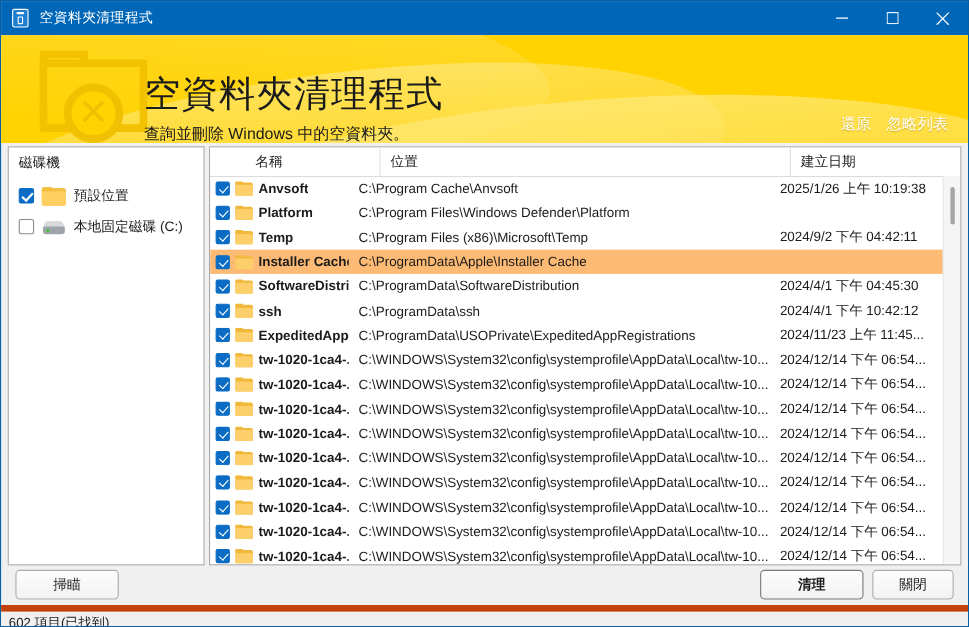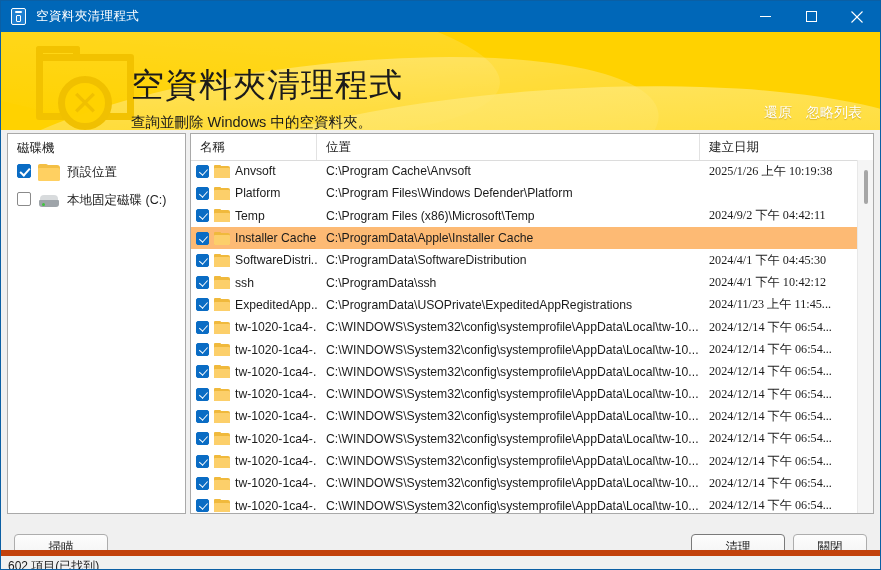--- a/index.html
+++ b/index.html
@@ -116,21 +116,21 @@
 
   .sidebar{
     position:absolute;left:6px;top:3px;width:179px;height:381px;
     background:#ffffff;border:1px solid #a9a9a9;box-sizing:border-box;
     overflow:hidden;
   }
   .sb-head{
     font-size:12.5px;color:#1b1b1b;padding:6px 0 0 9px;user-select:none;
   }
   .sb-item{
-    display:flex;height:28px;padding-left:9px;gap:7px;
+    display:flex;align-items:center;height:28px;padding-left:9px;gap:7px;
   }
   .sb-item.first{margin-top:7px;}
   .cb{
     width:14px;height:14px;box-sizing:border-box;flex:0 0 auto;
     border:1px solid #8a8a8a;background:#ffffff;border-radius:2px;
     position:relative;
   }
   .cb.on{background:#0a6cc4;border-color:#0a6cc4;}
   .cb.on:after{
     content:"";position:absolute;left:4px;top:1px;width:4px;height:8px;
@@ -176,51 +176,51 @@
   }
   .lv-head{
     display:flex;height:26px;background:#ffffff;border-bottom:1px solid #dcdcdc;
     position:relative;
   }
   .lv-th{
     font-size:12.5px;color:#222;display:flex;align-items:center;
     padding-left:9px;box-sizing:border-box;user-select:none;
     border-right:1px solid #e2e2e2;height:26px;
   }
-  .c-name{width:126px;}
+  .c-name{width:126px;margin-left:32px;}
   .c-loc{width:383px;}
   .c-date{width:158px;border-right:none;}
 
   .lv-body{position:absolute;left:0;top:26px;width:667px;height:353px;overflow:hidden;}
   .row{
     display:flex;height:22.3px;align-items:center;box-sizing:border-box;
   }
   .row.sel{background:#fdba74;}
   .cell{
     font-size:12.2px;color:#1b1b1b;white-space:nowrap;overflow:hidden;
     box-sizing:border-box;user-select:none;
   }
   .cell.name{
     width:126px;display:flex;align-items:center;gap:5px;padding-left:5px;
   }
   .cell.loc{width:383px;padding-left:9px;}
-  .cell.date{width:158px;padding-left:9px;position:relative;font-family:Liberation Serif, serif;}
+  .cell.date{width:158px;padding-left:9px;position:relative;}
   .cb-sm{
     width:13px;height:13px;box-sizing:border-box;flex:0 0 auto;
     background:#0a6cc4;border:1px solid #0a6cc4;border-radius:2px;position:relative;
   }
   .cb-sm:after{
     content:"";position:absolute;left:3.5px;top:1px;width:3.5px;height:7px;
     border:solid #ffffff;border-width:0 1.8px 1.8px 0;transform:rotate(42deg);
   }
   .fi{width:16px;height:13px;position:relative;flex:0 0 auto;}
   .fi .b{position:absolute;left:0;top:1px;width:16px;height:12px;background:#f0b93c;border-radius:1px 2px 1px 1px;}
   .fi .t{position:absolute;left:0;top:0;width:7px;height:3px;background:#f0b93c;border-radius:1px 1px 0 0;}
   .fi .f{position:absolute;left:0;top:3.5px;width:16px;height:9.5px;background:#fccf6a;border-radius:1px;}
-  .nm{overflow:hidden;text-overflow:clip;white-space:nowrap;}
+  .nm{overflow:hidden;text-overflow:clip;white-space:nowrap;font-weight:bold;}
 
   .tooltipbox{
     position:absolute;left:4px;top:-2px;
     background:#fbfbfb;border:1px solid #b6b6b6;
     padding:2px 7px 2px 6px;font-size:12.2px;color:#3a3a3a;
     box-shadow:2px 2px 3px rgba(0,0,0,.17);white-space:nowrap;border-radius:1px;
   }
 
   .lv-scroll{
     position:absolute;right:0;top:26px;width:16px;height:353px;
@@ -232,24 +232,24 @@
   }
 
   
   .btnbar{position:absolute;left:0;top:511px;width:879px;height:38px;}
   .btn{
     position:absolute;height:27px;
     background:linear-gradient(180deg,#fdfdfd,#f2f2f2);
     border:1px solid #adadad;border-radius:4px;
     font-size:12.5px;color:#1b1b1b;
     display:flex;align-items:center;justify-content:center;
-    box-sizing:border-box;user-select:none;margin-top:16px;
+    box-sizing:border-box;user-select:none;
   }
   .btn.scan{left:13px;top:6px;width:94px;}
-  .btn.clean{left:690px;top:6px;width:94px;font-weight:normal;border-color:#7a7a7a;}
+  .btn.clean{left:690px;top:6px;width:94px;font-weight:bold;border-color:#7a7a7a;}
   .btn.close{left:792px;top:6px;width:74px;}
 
   
   .statusbar{
     position:absolute;left:0;top:549px;width:879px;height:36px;
     background:#f0f0f0;border-top:6px solid #c2410c;box-sizing:border-box;
   }
   .status-text{
     position:absolute;left:7px;top:2px;font-size:12px;color:#1b1b1b;
     white-space:nowrap;user-select:none;

